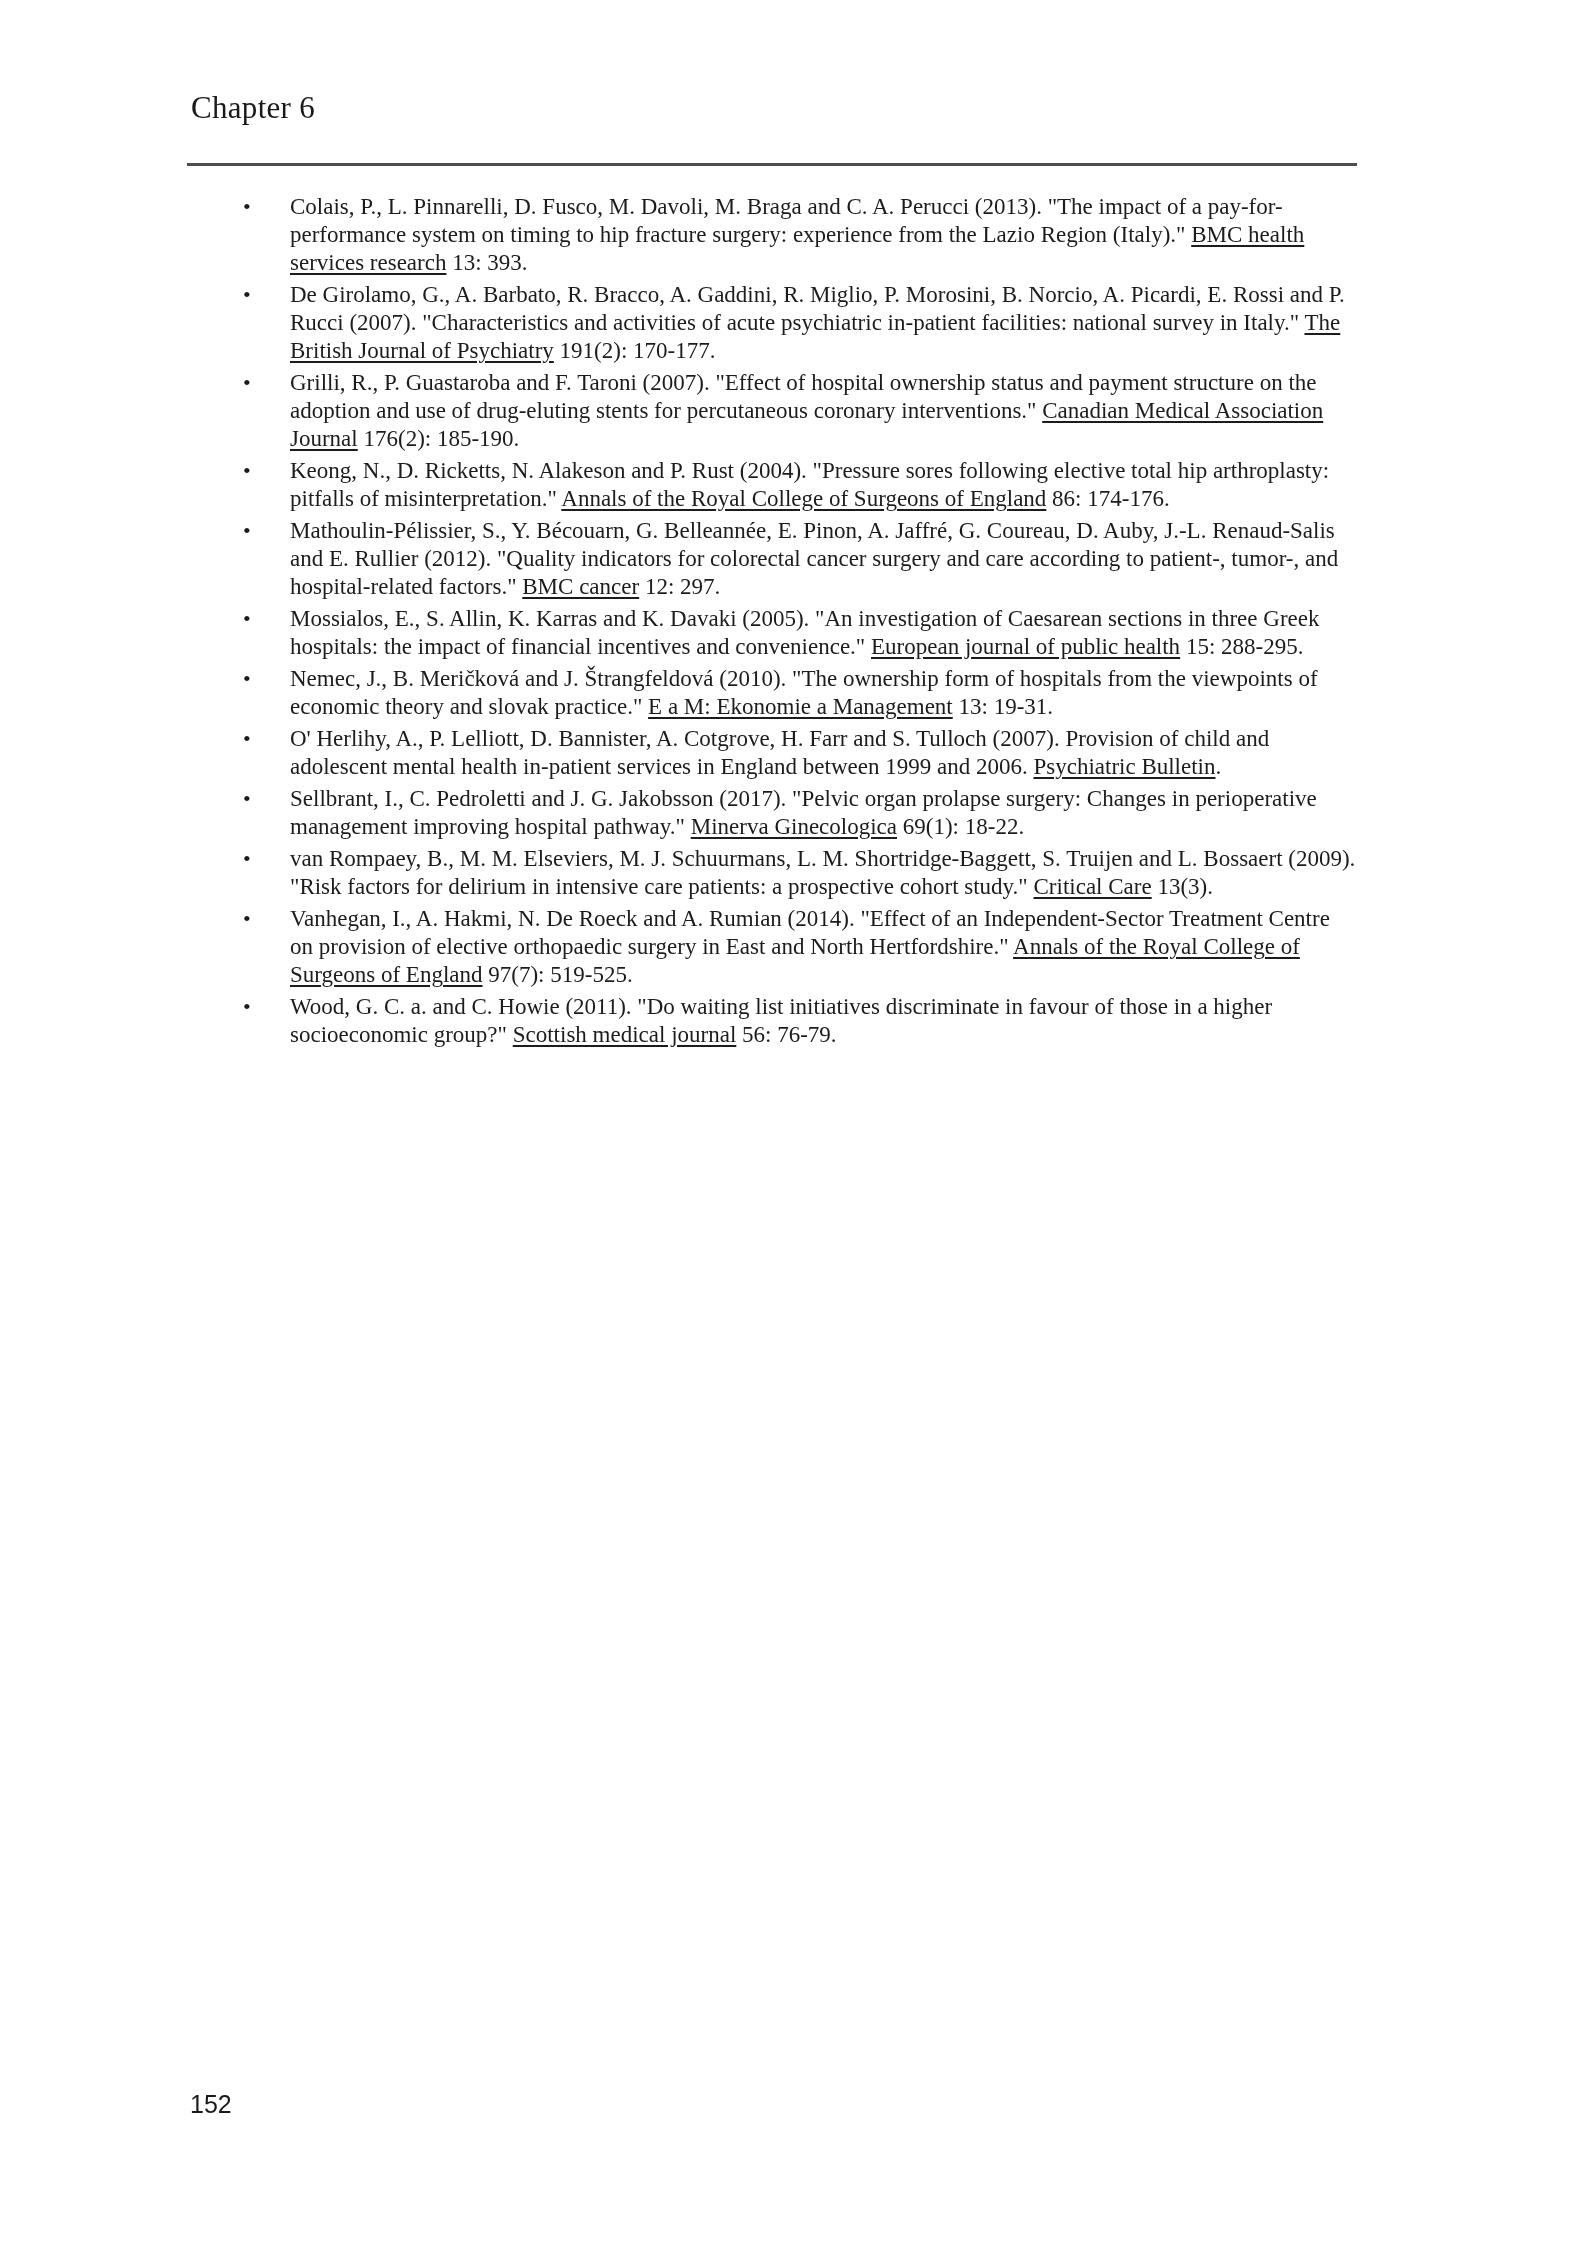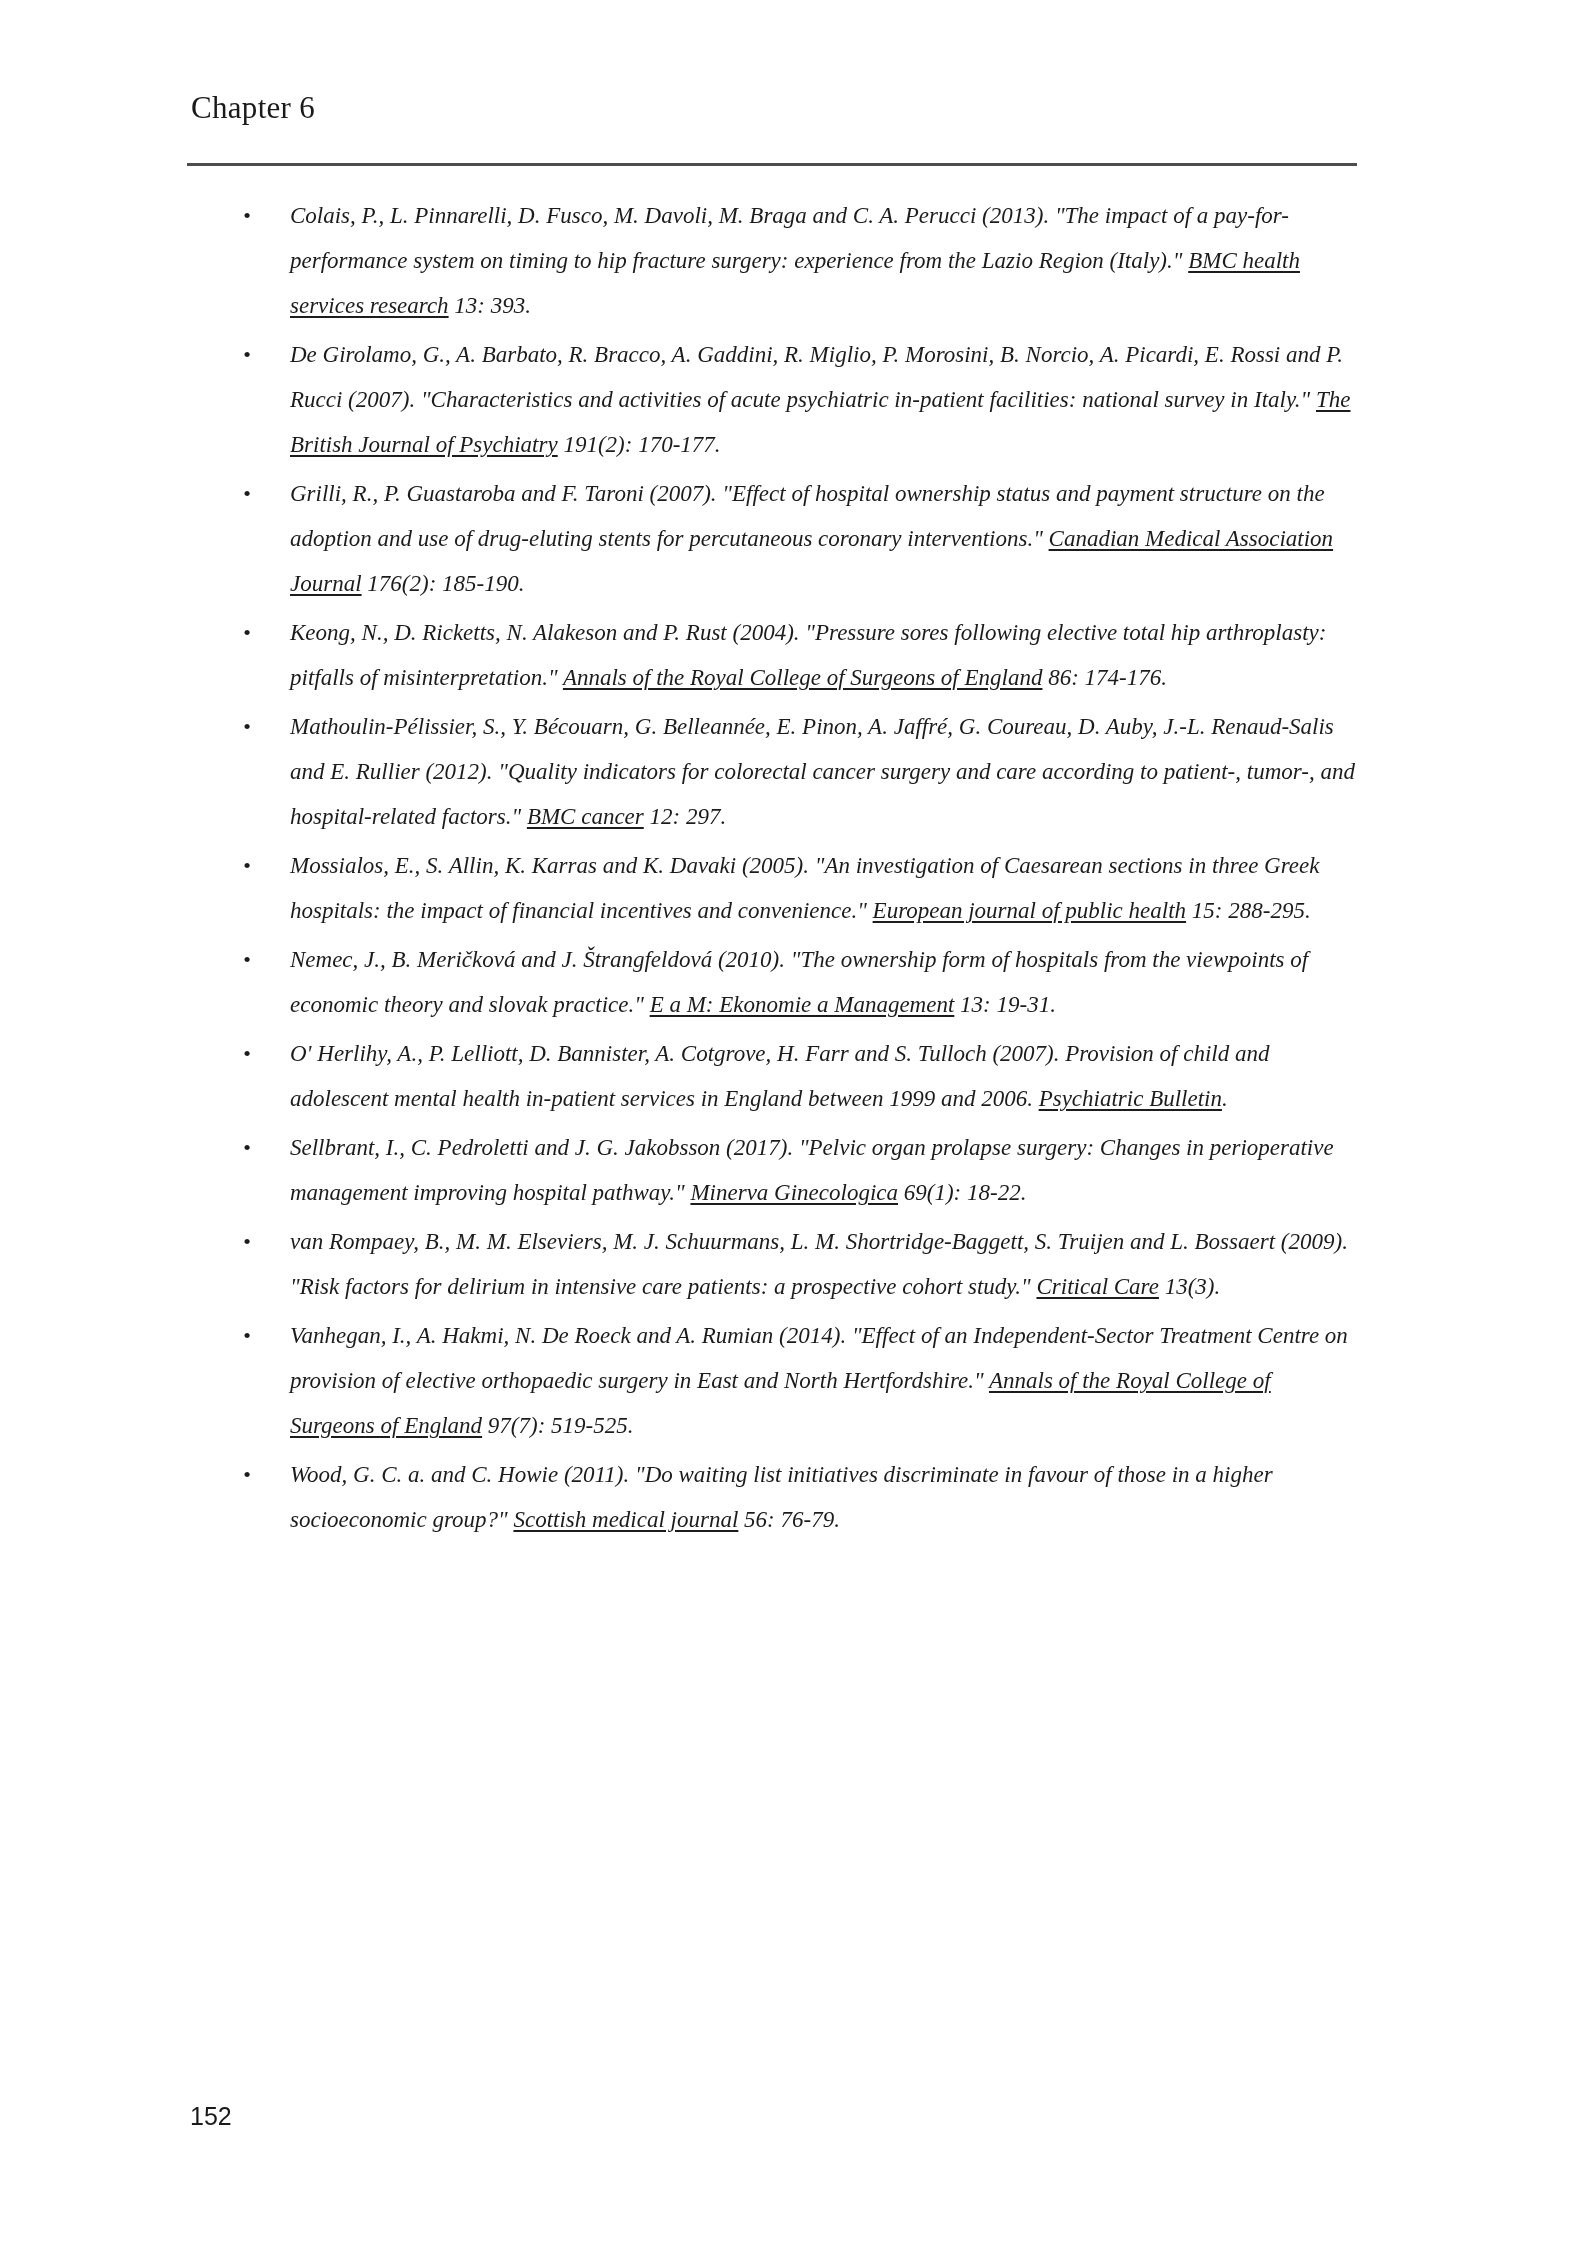--- a/index.html
+++ b/index.html
@@ -29,23 +29,22 @@
     height: 3px;
     background: #4d4d4d;
   }
   ul.ref-list {
     position: absolute;
     left: 290px;
     top: 193px;
     width: 1066px;
     list-style: none;
     font-size: 23px;
-    line-height: 45px;
+    line-height: 28px;
     text-align: left;
-    font-style: italic;
   }
   ul.ref-list li {
     position: relative;
     margin-bottom: 4px;
   }
   ul.ref-list li::before {
     content: "\2022";
     position: absolute;
     left: -47px;
     top: 0;
@@ -57,21 +56,20 @@
     text-decoration-thickness: 1.5px;
     text-underline-offset: 3px;
   }
   .page-number {
     position: absolute;
     left: 190px;
     top: 2090px;
     font-family: "Liberation Sans", "DejaVu Sans", sans-serif;
     font-size: 25px;
     color: #1a1a1a;
-    margin-top: 12px;
   }
 </style>
 </head>
 <body style="color: rgb(28, 28, 28);">
 
 <div class="chapter-heading">Chapter 6</div>
 
 <div class="header-rule" style="background: rgb(77, 77, 77);"></div>
 
 <ul class="ref-list">

